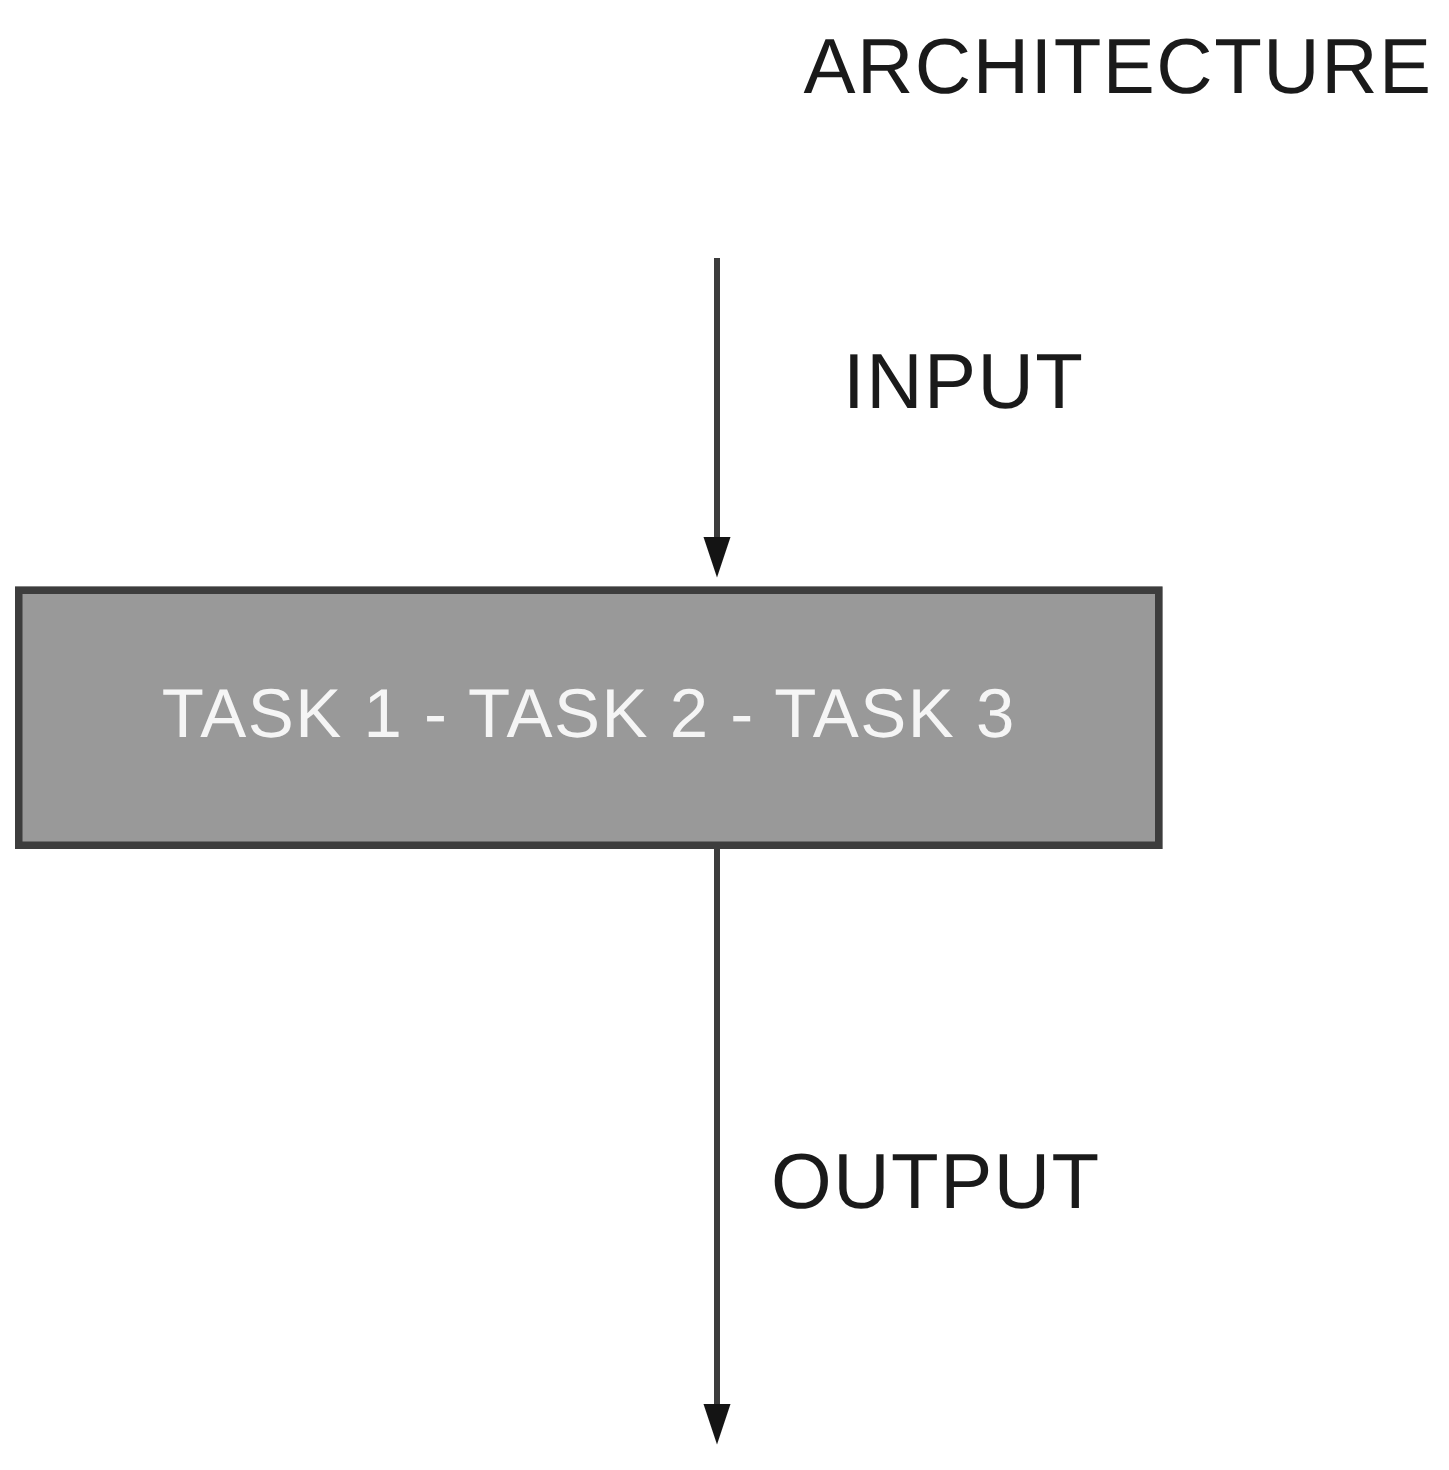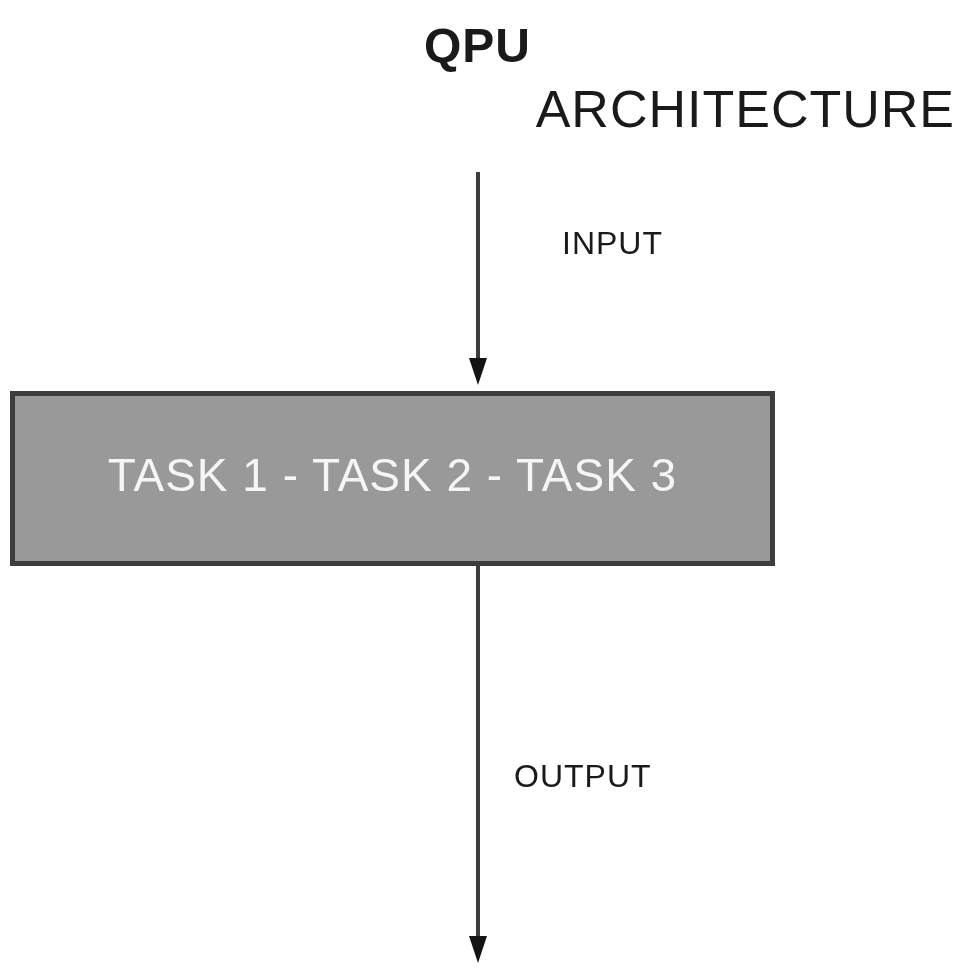--- a/index.html
+++ b/index.html
@@ -31,21 +31,21 @@
   }
   .title-line2 {
     font-size: 52px;
     font-weight: normal;
     line-height: 62px;
     letter-spacing: 1px;
     text-align: right;
   }
   .flow-label {
     position: absolute;
-    font-size: 32px;
+    font-size: 52px;
     color: var(--text, #1a1a1a);
     letter-spacing: 1px;
     white-space: nowrap;
   }
   #input-label  { top: 225px; left: 562px; }
   #output-label { top: 758px; left: 514px; }
   .task-box {
     position: absolute;
     left: 10px;
     top: 391px;
@@ -72,21 +72,20 @@
     height: 980px;
     pointer-events: none;
   }
 </style>
 </head>
 <body>
 
 <div id="canvas">
 
   <div class="title-block">
-    <div class="title-line1">QPU</div>
     <div class="title-line2">ARCHITECTURE</div>
   </div>
 
   <svg id="arrow-layer" viewBox="0 0 966 980" xmlns="http://www.w3.org/2000/svg">
     <g>
       <line x1="478" y1="172" x2="478" y2="362" style="stroke: var(--arrow-line, #3c3c3c); stroke-width: 4;"></line>
       <polygon points="478,385 469,358 487,358" style="fill: var(--arrow-head, #141414);"></polygon>
     </g>
     <g>
       <line x1="478" y1="566" x2="478" y2="938" style="stroke: var(--arrow-line, #3c3c3c); stroke-width: 4;"></line>

